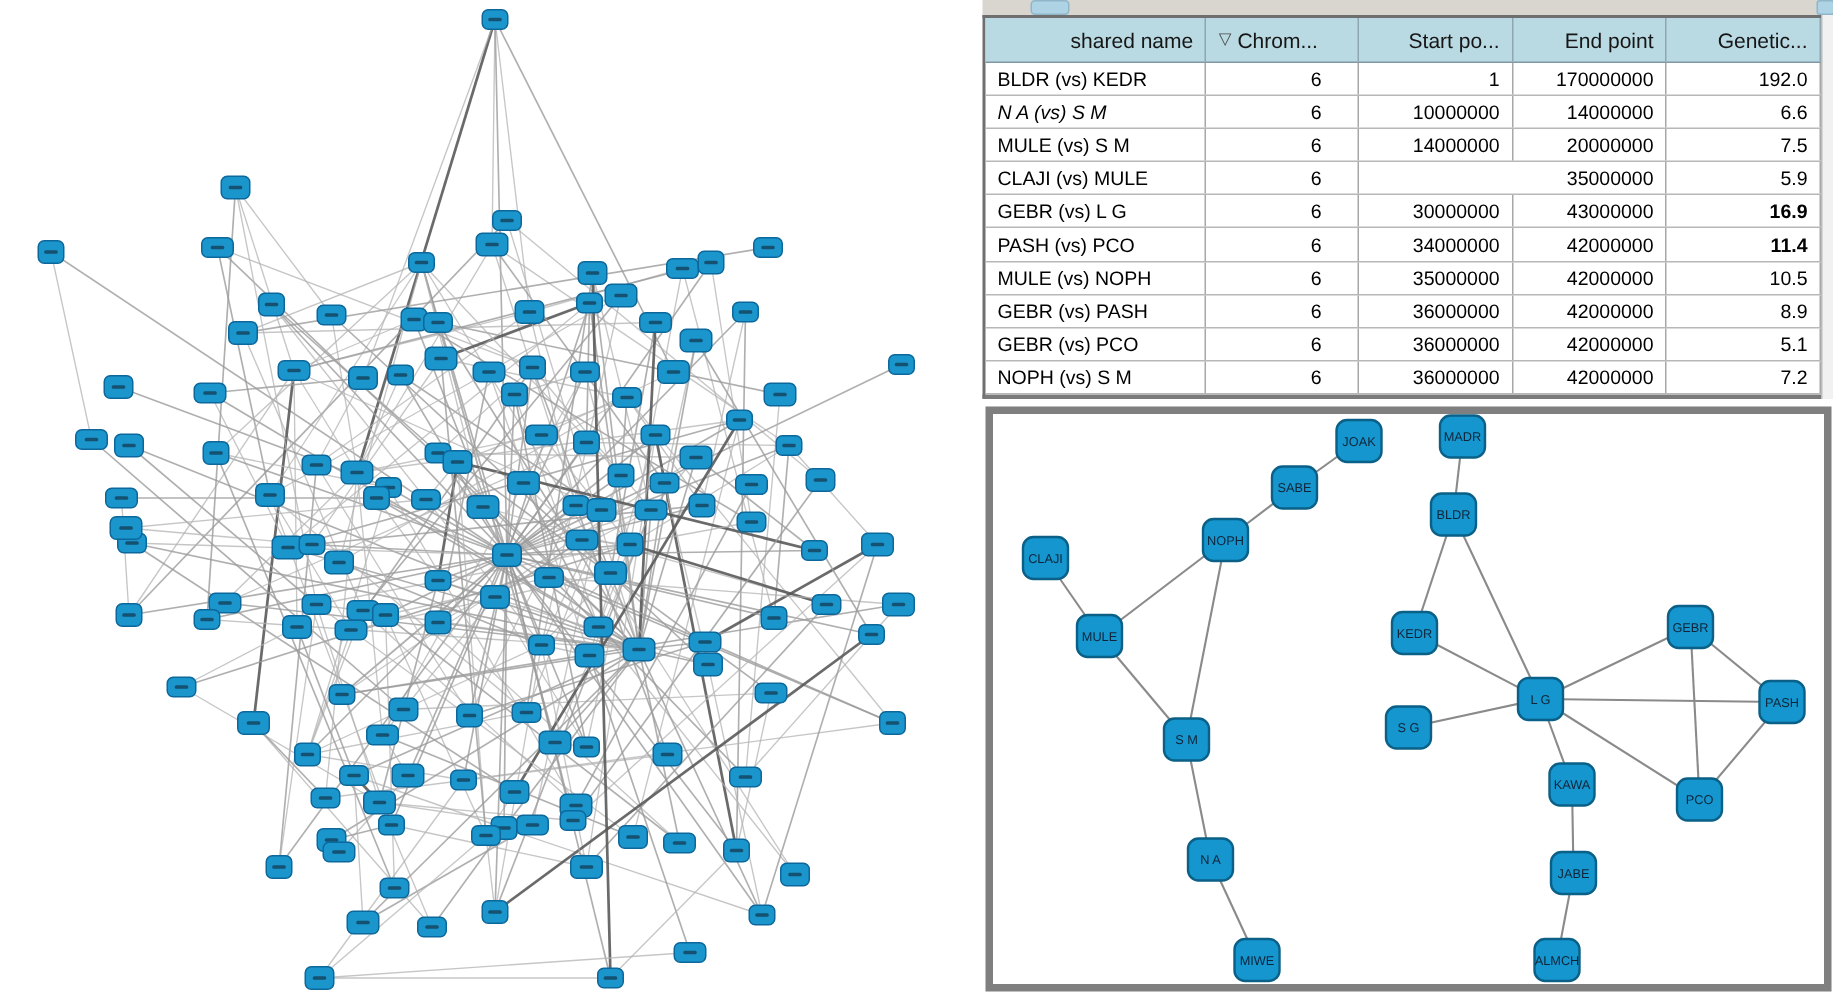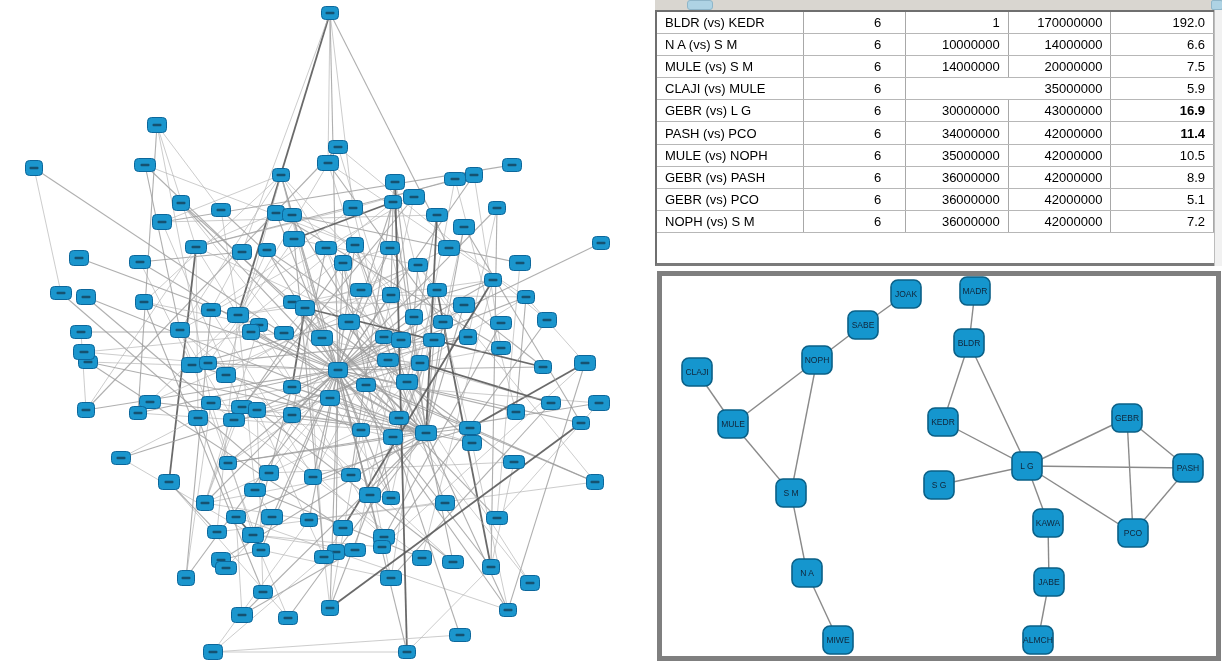--- a/index.html
+++ b/index.html
@@ -929,30 +929,40 @@
       </g>
     </svg>
 </div>
 
 <div id="table-panel">
   <div id="top-strip">
     <div id="strip-frag-left" class="strip-frag"></div>
     <div id="strip-frag-right" class="strip-frag"></div>
   </div>
   <div id="grid">
+    <div class="hrow" id="header-row">
+        <div class="hcell ar" style="width: 148px;">shared name</div>
+        <div class="hcell al" style="width: 102px;">
+          <span class="funnel">▽</span>
+          <span>Chrom...</span>
+        </div>
+        <div class="hcell ar" style="width: 103px;">Start po...</div>
+        <div class="hcell ar" style="width: 103px;">End point</div>
+        <div class="hcell ar" style="width: 103px;">Genetic...</div>
+      </div>
     <div id="rows">
         <div class="trow">
           <div class="tcell c0 al" style="width: 148px;">BLDR (vs) KEDR</div>
           <div class="tcell c1 ar" style="width: 102px;">6</div>
           <div class="tcell c2 ar" style="width: 103px;">1</div>
           <div class="tcell c3 ar" style="width: 103px;">170000000</div>
           <div class="tcell c4 ar" style="width: 103px;">192.0</div>
         </div>
         <div class="trow">
-          <div class="tcell c0 al" style="width: 148px;">N A (vs) S M</div>
+          <div class="tcell c0 al" style="width: 148px; font-style: italic;">N A (vs) S M</div>
           <div class="tcell c1 ar" style="width: 102px;">6</div>
           <div class="tcell c2 ar" style="width: 103px;">10000000</div>
           <div class="tcell c3 ar" style="width: 103px;">14000000</div>
           <div class="tcell c4 ar" style="width: 103px;">6.6</div>
         </div>
         <div class="trow">
           <div class="tcell c0 al" style="width: 148px;">MULE (vs) S M</div>
           <div class="tcell c1 ar" style="width: 102px;">6</div>
           <div class="tcell c2 ar" style="width: 103px;">14000000</div>
           <div class="tcell c3 ar" style="width: 103px;">20000000</div>

